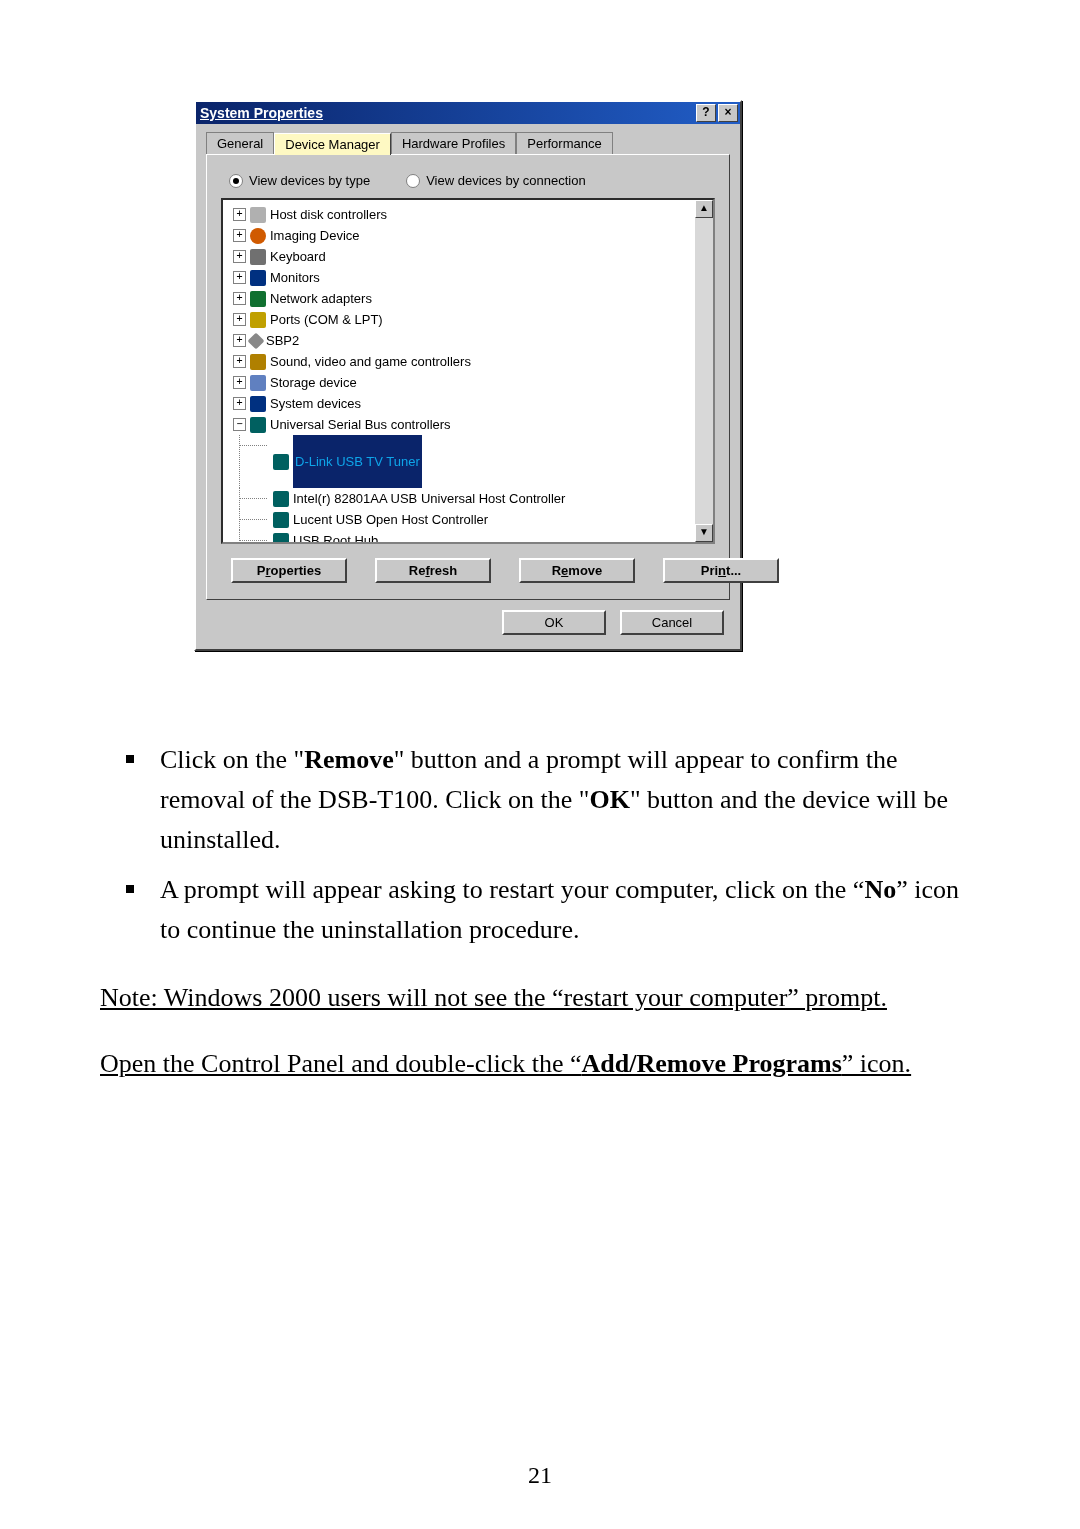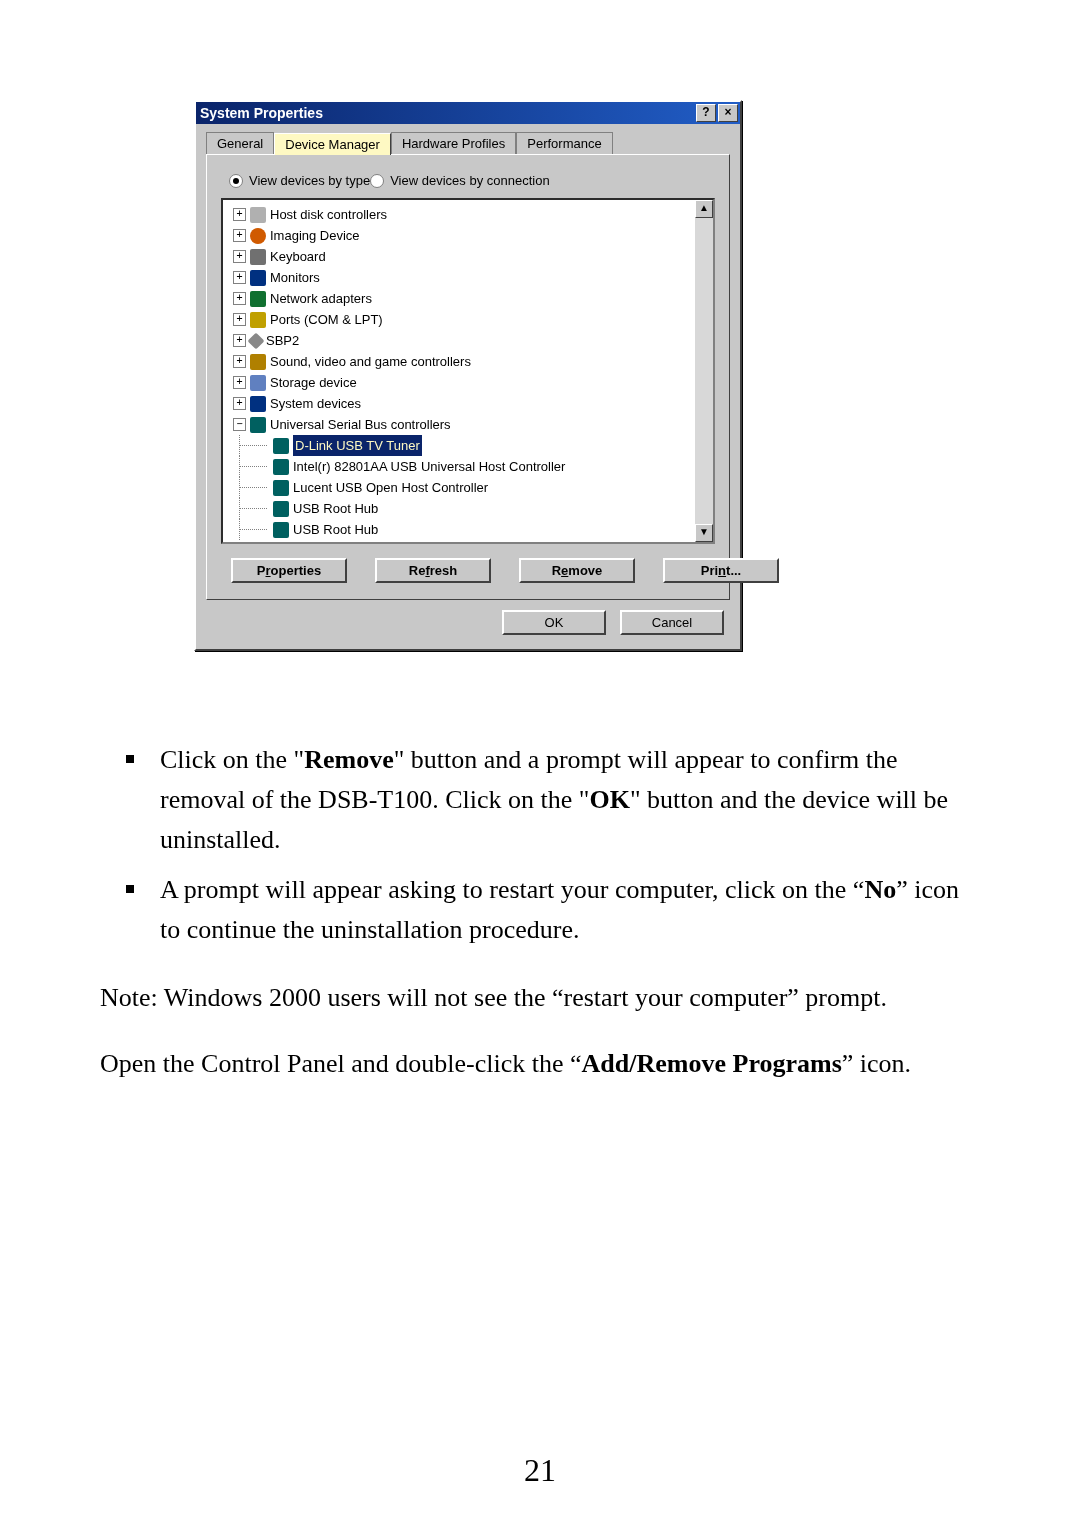--- a/index.html
+++ b/index.html
@@ -33,21 +33,21 @@
   }
   .titlebar {
     display: flex;
     align-items: center;
     height: 22px;
     background: linear-gradient(to right, #0a246a, #215dc6);
     color: #fff;
     padding: 0 2px 0 4px;
     font-weight: bold;
   }
-  .titlebar-text { flex: 1; font-size: 14px; }
+  .titlebar-text { flex: 1; font-size: 14px; text-decoration: underline; }
   .tb-btn {
     width: 18px;
     height: 16px;
     margin-left: 2px;
     background: #c8c8c8;
     border: 1px solid #fff;
     border-right-color: #404040;
     border-bottom-color: #404040;
     color: #000;
     font-family: Tahoma, Arial, sans-serif;
@@ -84,20 +84,21 @@
     border-right-color: #404040;
     border-bottom-color: #404040;
     background: #c8c8c8;
     padding: 14px 14px 16px 14px;
     position: relative;
     z-index: 1;
   }
 
   .radio-row {
     display: flex;
+    gap: 36px;
     margin: 4px 0 10px 8px;
     font-size: 13px;
   }
   .radio {
     display: inline-flex;
     align-items: center;
     gap: 6px;
   }
   .radio .dot {
     width: 12px; height: 12px;
@@ -189,22 +190,22 @@
     border-left: 1px dotted #808080;
   }
   .ind2 .tee {
     position: absolute;
     left: 10px; top: 10px; width: 28px;
     border-top: 1px dotted #808080;
   }
 
   .sel {
     background: #0a246a;
-    color: #fef9c3;
-    padding: 0 2px;
+    color: #0ea5e9;
+    padding: 16px 2px;
   }
 
   .btn-row {
     display: flex;
     gap: 28px;
     margin-top: 14px;
     justify-content: flex-start;
     padding-left: 10px;
     font-weight: bold;
   }
@@ -247,27 +248,27 @@
   }
   ul.bul > li::before {
     content: "";
     position: absolute;
     left: -34px;
     top: 15px;
     width: 8px;
     height: 8px;
     background: #000;
   }
-  .para { margin: 26px 0; }
+  .para { margin: 26px 0; text-decoration: underline; }
   .page-num {
     position: absolute;
     bottom: 40px;
     left: 0; right: 0;
     text-align: center;
-    font-size: 32px;
+    font-size: 24px;
   }
   b { font-weight: bold; }
 </style>
 </head>
 <body>
 
 <div class="page">
 
   <div class="dialog">
     <div class="titlebar">

